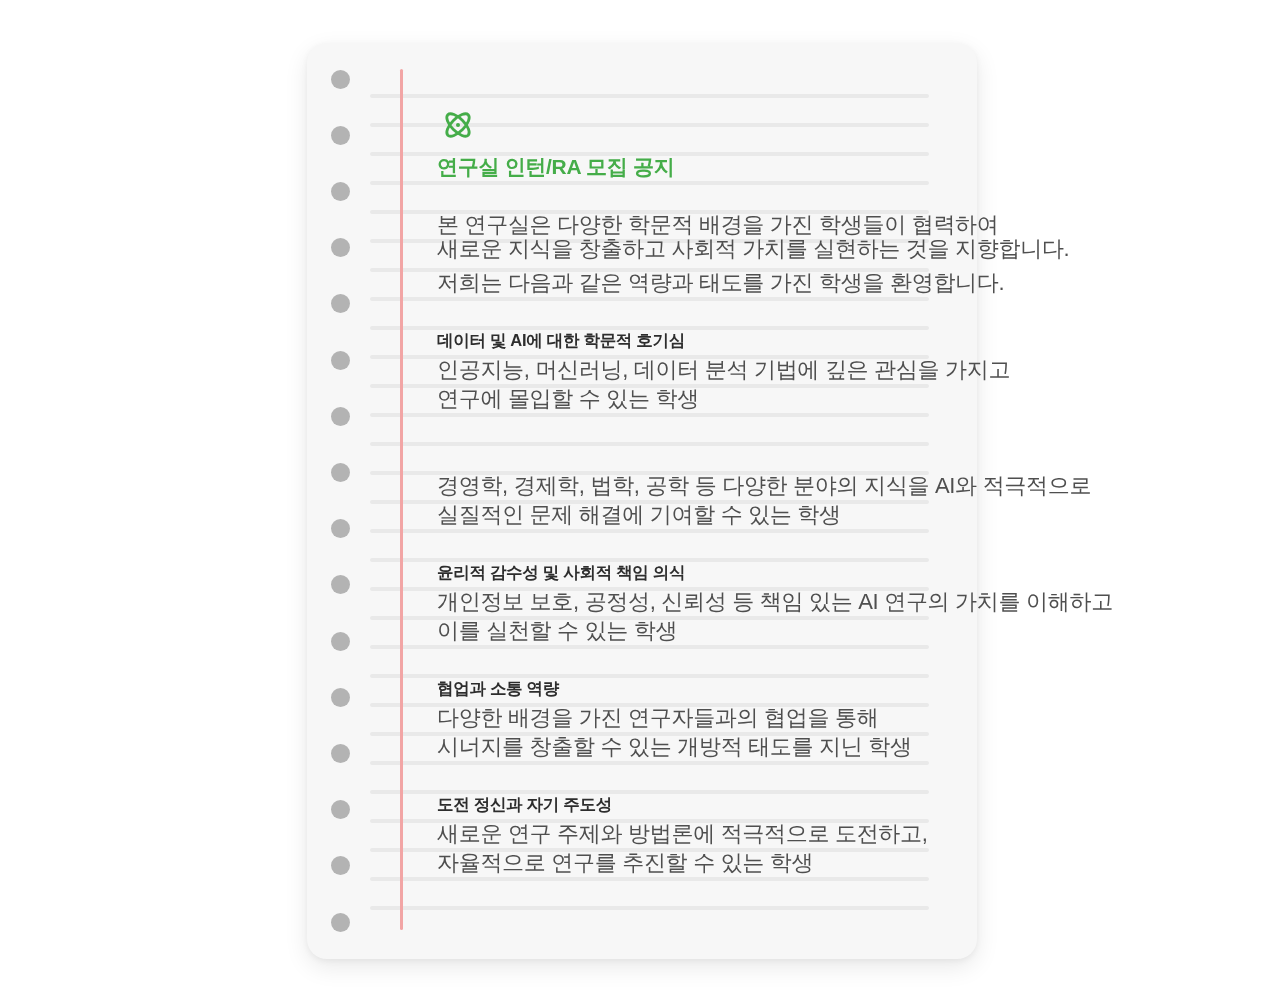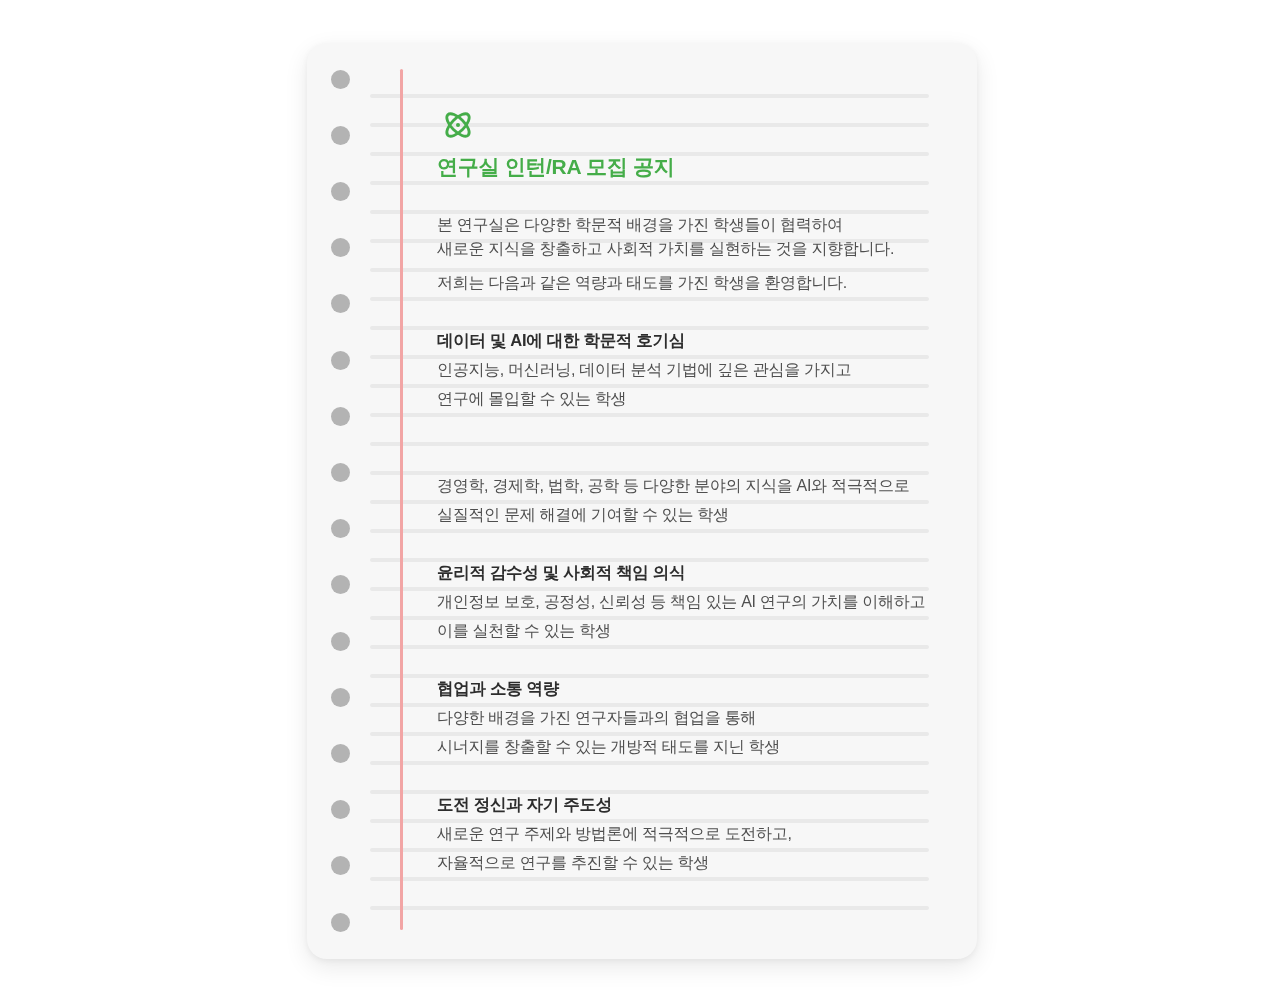--- a/index.html
+++ b/index.html
@@ -46,21 +46,21 @@
   .icon-row{position:absolute;left:130px;z-index:2;}
   .title{
     font-size:21px;font-weight:700;color:var(--green);
     letter-spacing:-0.3px;
   }
   .heading{
     font-size:16.5px;font-weight:700;color:var(--heading);
     letter-spacing:-0.3px;
   }
   .body-line{
-    font-size:16px;font-weight:400;color:var(--body);
+    font-size:22px;font-weight:400;color:var(--body);
     letter-spacing:-0.3px;
   }
 </style>
 </head>
 <body>
 
 <div class="card">
 
   <div id="holes">
       <div class="hole" style="top: 26.5px;"></div>

